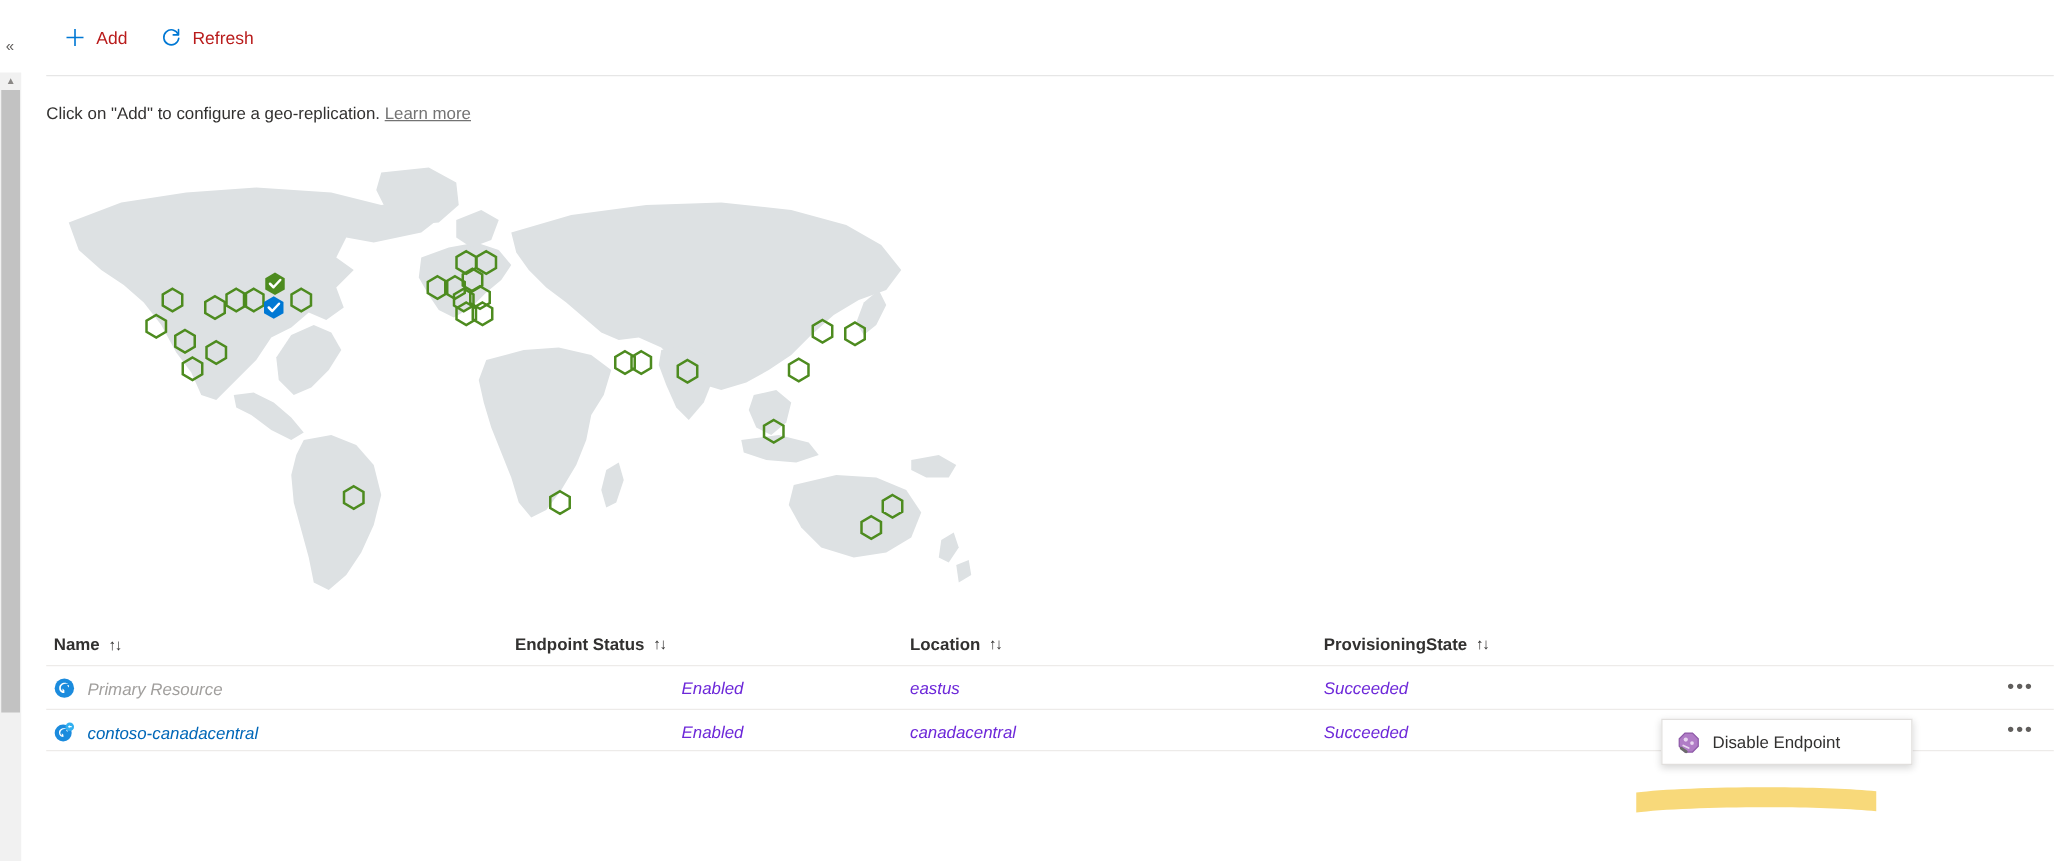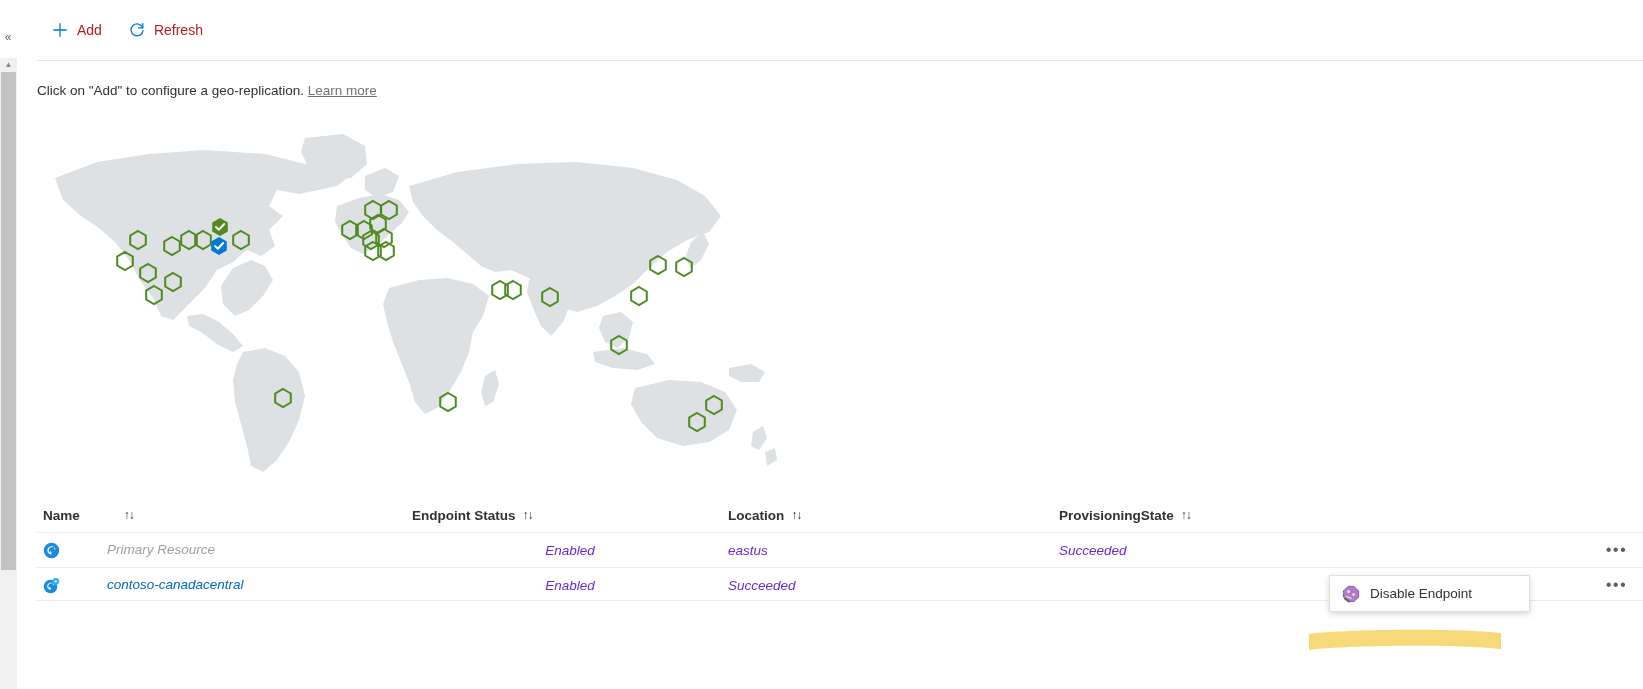--- a/index.html
+++ b/index.html
@@ -53,21 +53,21 @@
   
   #map-area{position:absolute;left:37px;top:120px;width:770px;height:370px;}
   #map-svg{display:block;width:770px;height:370px;}
 
   
   #grid{position:absolute;left:37px;top:498px;width:1606px;}
   #grid-head{display:flex;height:34px;align-items:center;}
   .hcell{font-size:13.5px;font-weight:bold;color:#323130;display:flex;align-items:center;cursor:pointer;}
   .sort-glyph{margin-left:7px;font-size:12px;font-weight:normal;color:#323130;letter-spacing:-1px;}
   .row{display:flex;align-items:center;height:34px;border-top:1px solid #edebe9;position:relative;font-style:italic;}
-  .c-name{width:375px;display:flex;align-items:flex-start;padding-left:6px;box-sizing:border-box;gap:37px;}
+  .c-name{width:375px;display:flex;align-items:flex-end;padding-left:6px;box-sizing:border-box;}
   .c-status{width:316px;text-align:center;}
   .c-location{width:331px;}
   .c-state{width:380px;}
   .cell-txt{font-size:13.5px;color:#6d28d9;}
   .name-txt{font-size:13.5px;margin-left:10px;}
   .name-txt.disabled{color:#a19f9d;}
   .name-txt.link{color:#0067b8;cursor:pointer;}
   .res-ico{width:17px;height:17px;display:block;flex:0 0 auto;}
   .ellipsis-btn{
     position:absolute;right:16px;top:50%;transform:translateY(-50%);
@@ -321,20 +321,21 @@
         <path d="M11.2 6.8 C11.2 6.8 8.6 5.8 6.8 7.4 C5.1 8.8 5.4 11.0 6.8 12.0
                  L6.8 10.1 L8.2 11.5 L8.2 13.4 C6.4 13.4 4.4 12.2 4.4 9.8
                  C4.4 6.9 7.3 5.4 9.9 6.2 Z" fill="#ffffff"></path>
         <path d="M10.2 7.6 L11.7 7.6 L11.7 9.1 Z" fill="#ffffff"></path>
         <circle cx="13.6" cy="4.6" r="3.6" fill="#32b0f0"></circle>
         <path d="M12.0 4.6 L13.4 3.2 L13.4 4.1 L15.2 4.1 L15.2 5.1 L13.4 5.1 L13.4 6.0 Z" fill="#ffffff"></path>
       </svg>
       <span class="name-txt link">contoso-canadacentral</span>
     </div>
     <div class="c-status cell-txt">Enabled</div>
+    <div class="c-location cell-txt">canadacentral</div>
     <div class="c-state cell-txt">Succeeded</div>
     <div class="ellipsis-btn">•••</div>
   </div>
 </div>
 <div id="grid-bottom-rule"></div>
 
 <svg id="highlighter" viewBox="0 0 200 26">
   <path d="M4,6 C40,1 150,0 196,5 L196,21 C150,16 40,17 4,22 Z" fill="#f8d97a"></path>
 </svg>
 

